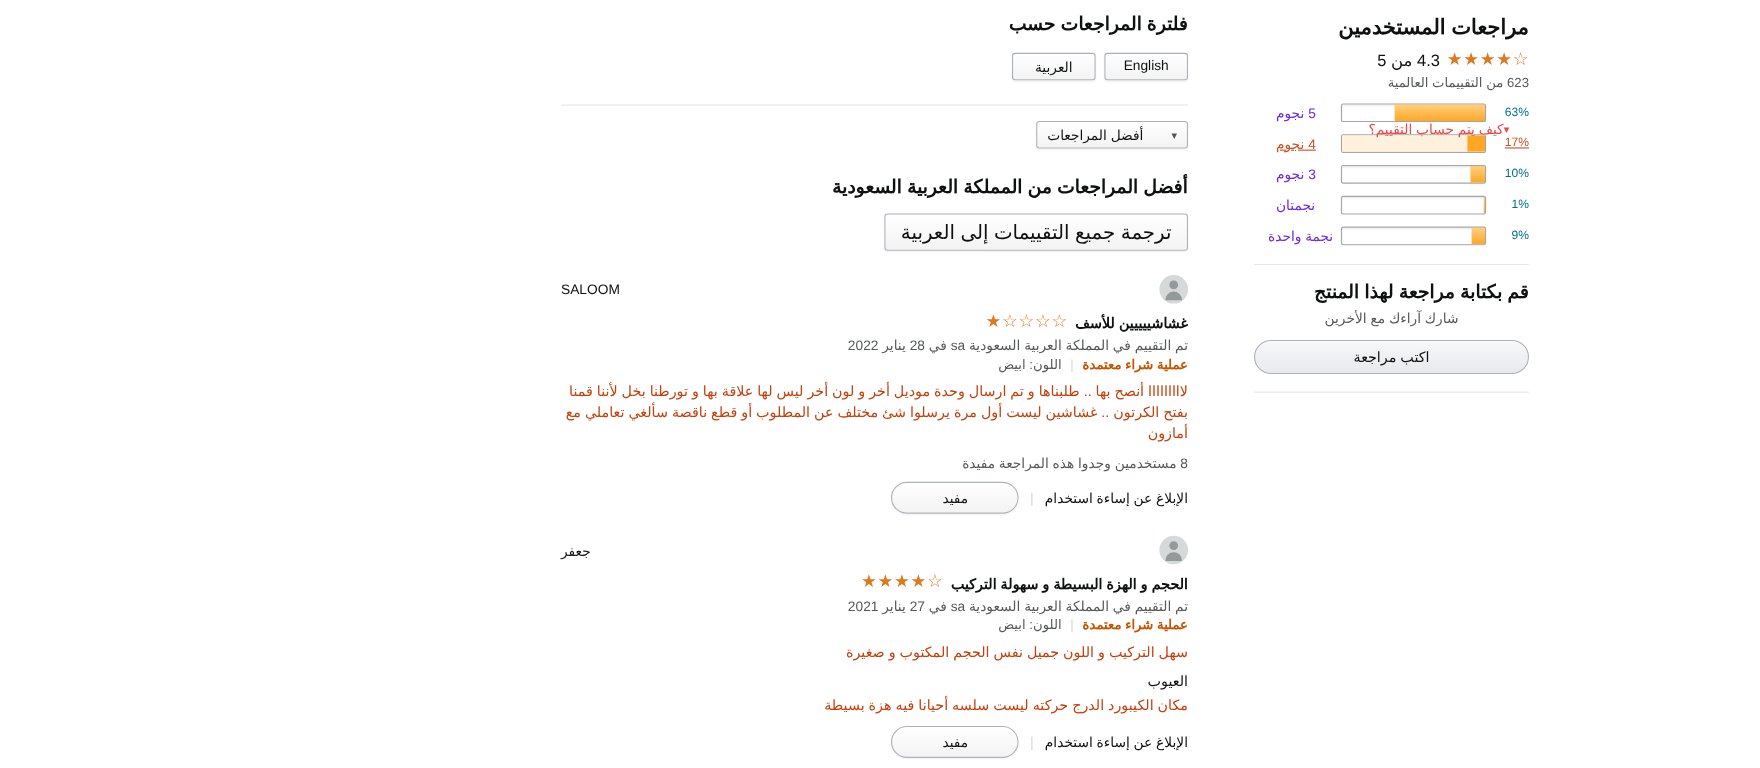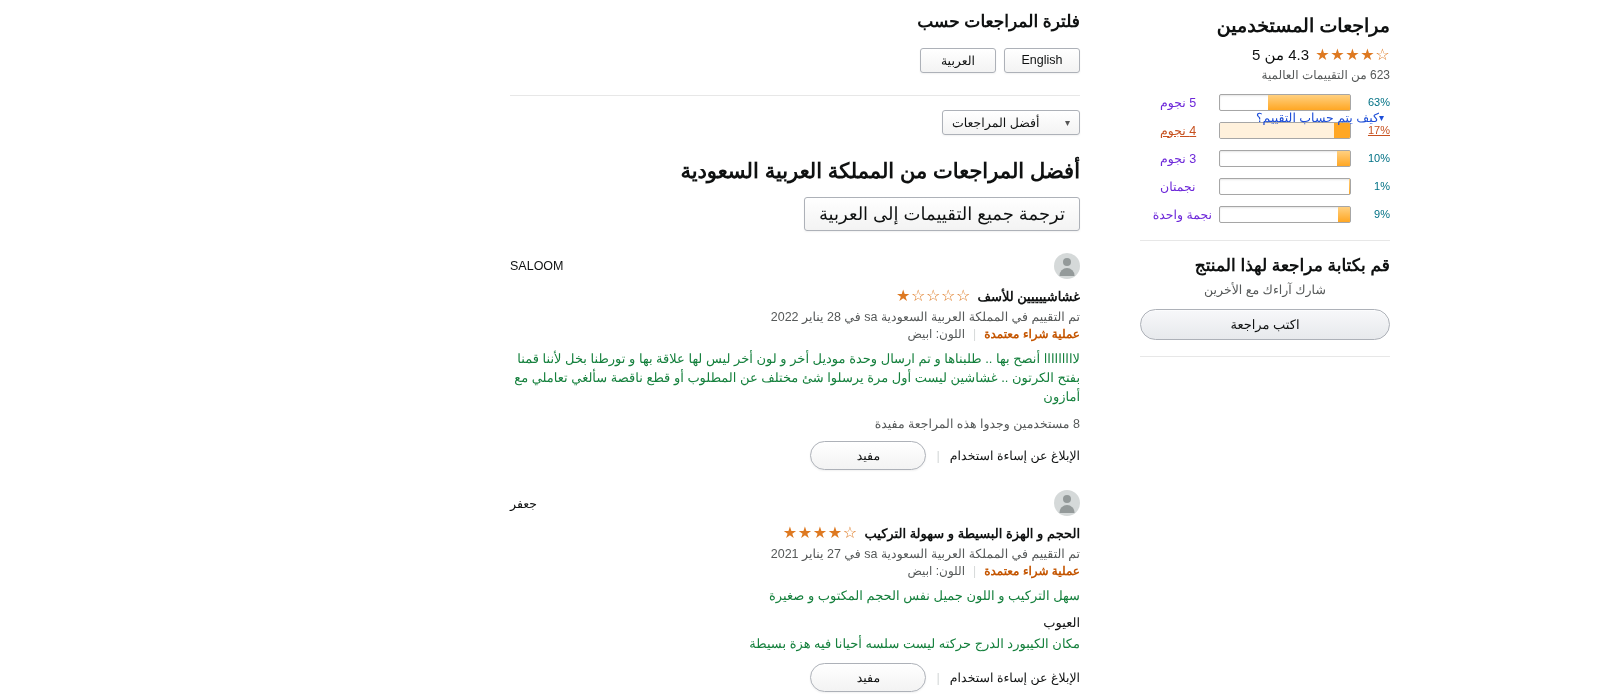--- a/index.html
+++ b/index.html
@@ -123,23 +123,23 @@
     position: absolute;
     top: 0;
     right: 0;
     height: 100%;
     width: 16px;
     background: #FFA724;
   }
   .how-link {
     position: absolute;
     top: 110px;
-    right: 4px;
-    font-size: 12.5px;
-    color: #1d4ed8;
+    right: 16px;
+    font-size: 12.5px;
+    color: #ef4444;
     white-space: nowrap;
     cursor: pointer;
   }
   .how-link .chev {
     display: inline-block;
     font-size: 10px;
     transform: translateY(-1px);
     margin-right: 2px;
   }
 
@@ -232,21 +232,21 @@
     border-radius: 3px;
     box-shadow: 0 1px 2px rgba(0,0,0,.06);
     cursor: pointer;
     color: #0F1111;
   }
   .sort-select .caret {
     font-size: 10px;
     color: #555;
   }
   .section-head {
-    font-size: 21px;
+    font-size: 17px;
     font-weight: bold;
     margin-bottom: 14px;
   }
   .translate-row {
     display: flex;
     justify-content: flex-start;
     margin-bottom: 22px;
   }
   .translate-btn {
     padding: 5px 14px;
@@ -328,21 +328,21 @@
     gap: 8px;
     font-size: 12px;
     margin-bottom: 8px;
   }
   .rev-attr .color { color: #565959; }
   .rev-attr .sep { color: #d5d9d9; }
   .rev-attr .verified { color: #C45500; font-weight: bold; }
   .rev-body {
     font-size: 13px;
     line-height: 19px;
-    color: #15803d;
+    color: #c2410c;
     margin-bottom: 10px;
   }
   .rev-body p { margin: 0; }
   .rev-cons-label {
     font-size: 13px;
     color: #0F1111;
     margin-bottom: 4px;
   }
   .rev-helpful {
     font-size: 12.5px;

